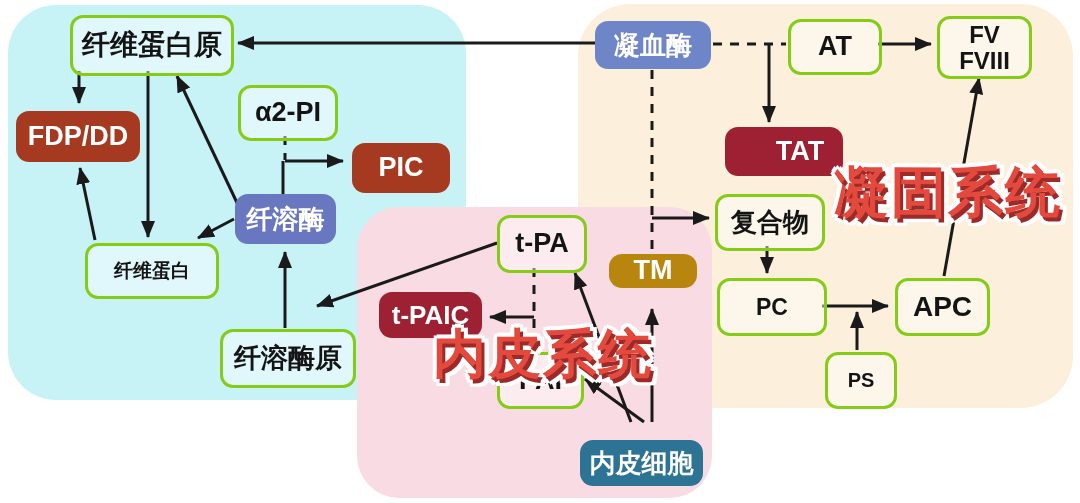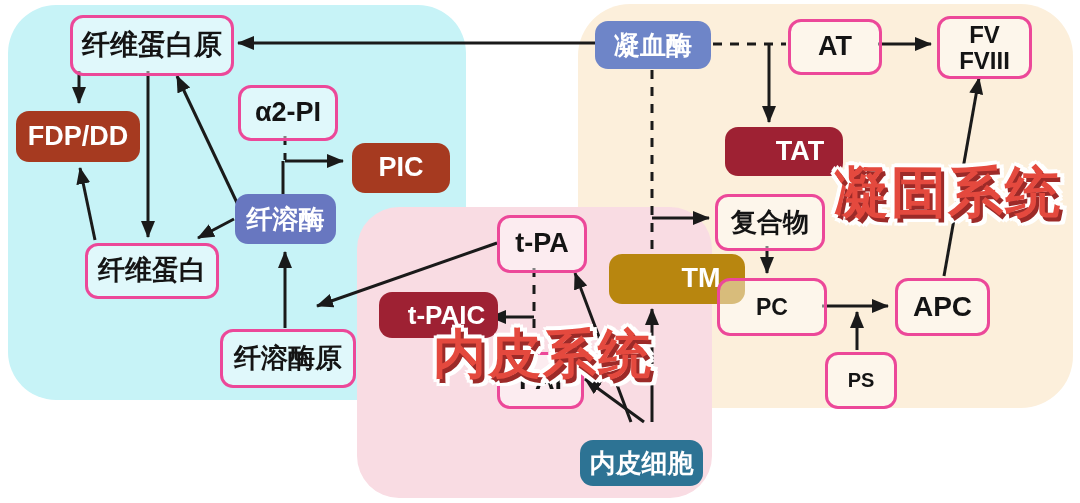--- a/index.html
+++ b/index.html
@@ -5,21 +5,21 @@
   html,body{margin:0;padding:0;background:#ffffff;}
   #canvas{position:relative;width:1080px;height:503px;background:#ffffff;overflow:hidden;
           font-family:"Liberation Sans","DejaVu Sans",sans-serif;}
   .panel{position:absolute;z-index:1;}
   #panel-fibrinolysis{left:8px;top:5px;width:458px;height:395px;border-radius:48px;background:#c7f3f7;}
   #panel-coagulation{left:578px;top:4px;width:495px;height:404px;border-radius:52px;background:#fcefdb;}
   #panel-endothelial{left:357px;top:207px;width:355px;height:291px;border-radius:42px;background:#f9dce3;z-index:2;}
   #edges{position:absolute;left:0;top:0;z-index:3;}
   .node{position:absolute;z-index:4;display:flex;align-items:center;justify-content:center;
         font-weight:bold;border-radius:13px;text-align:center;line-height:1.08;}
-  .outline{background:rgba(255,255,255,0.45);border:3px solid #ec4899;color:#141414;}
+  .outline{background:rgba(255,255,255,0.45);border:3px solid #84cc16;color:#141414;}
   .brick{background:#a63a20;color:#ffffff;}
   .crimson{background:#9e2133;color:#ffffff;}
   .slate1{background:#6877c0;color:#ffffff;}
   .slate2{background:#6e85c8;color:#ffffff;}
   .gold{background:#b8860f;color:#ffffff;}
   .teal{background:#2d7394;color:#ffffff;}
   .syslabel{position:absolute;z-index:5;font-weight:bold;color:#e4493e;white-space:nowrap;letter-spacing:2px;
     text-shadow:
       3px 4px 0 #9c2a28,
       -3px -3px 0 #fff,3px -3px 0 #fff,-3px 3px 0 #fff,3px 3px 0 #fff,
@@ -82,37 +82,37 @@
     </div>
   <div class="node outline" style="left:238px;top:85px;width:94px;height:50px;font-size:27px;">
       <span>α2-PI</span>
     </div>
   <div class="node slate1" style="left:235px;top:194px;width:101px;height:50px;font-size:26px;">
       <span>纤溶酶</span>
     </div>
   <div class="node brick" style="left:352px;top:143px;width:98px;height:50px;font-size:27px;">
       <span>PIC</span>
     </div>
-  <div class="node outline" style="left:85px;top:243px;width:128px;height:50px;font-size:27px;justify-content:center;">
+  <div class="node outline" style="left:85px;top:243px;width:128px;height:50px;font-size:19px;justify-content:center;">
       <span>纤维蛋白</span>
     </div>
   <div class="node outline" style="left:220px;top:329px;width:130px;height:53px;font-size:27px;">
       <span>纤溶酶原</span>
     </div>
 
   <div class="node outline" style="left:497px;top:215px;width:84px;height:52px;font-size:27px;">
       <span>t-PA</span>
     </div>
-  <div class="node crimson" style="left:379px;top:292px;width:103px;height:46px;font-size:26px;padding-left:16px;">
+  <div class="node crimson" style="left:379px;top:292px;width:103px;height:46px;font-size:26px;">
       <span>t-PAIC</span>
     </div>
   <div class="node outline" style="left:497px;top:352px;width:81px;height:51px;font-size:27px;">
       <span>PAI</span>
     </div>
-  <div class="node gold" style="left:609px;top:254px;width:88px;height:50px;font-size:27px;padding-left:48px;">
+  <div class="node gold" style="left:609px;top:254px;width:88px;height:34px;font-size:27px;">
       <span>TM</span>
     </div>
   <div class="node teal" style="left:580px;top:423px;width:123px;height:46px;font-size:26px;margin-top:17px;">
       <span>内皮细胞</span>
     </div>
 
   <div class="node slate2" style="left:595px;top:21px;width:116px;height:48px;font-size:26px;">
       <span>凝血酶</span>
     </div>
   <div class="node outline" style="left:788px;top:19px;width:88px;height:50px;font-size:27px;">

